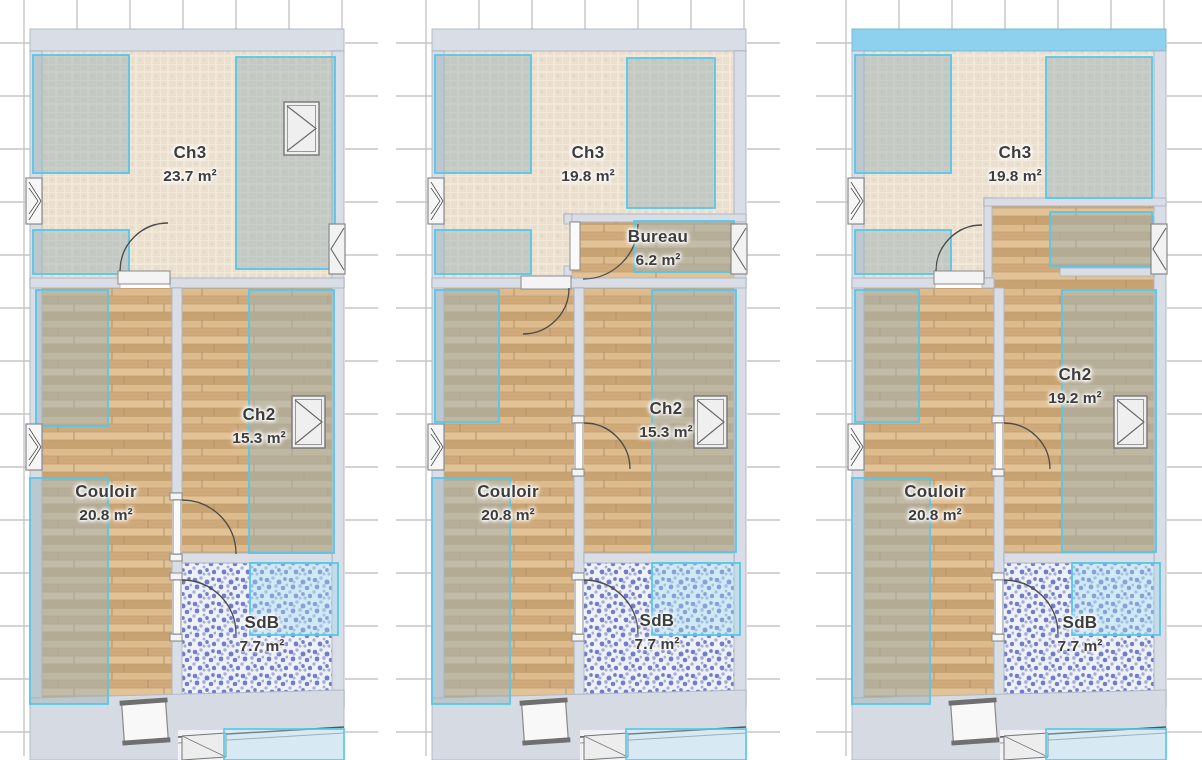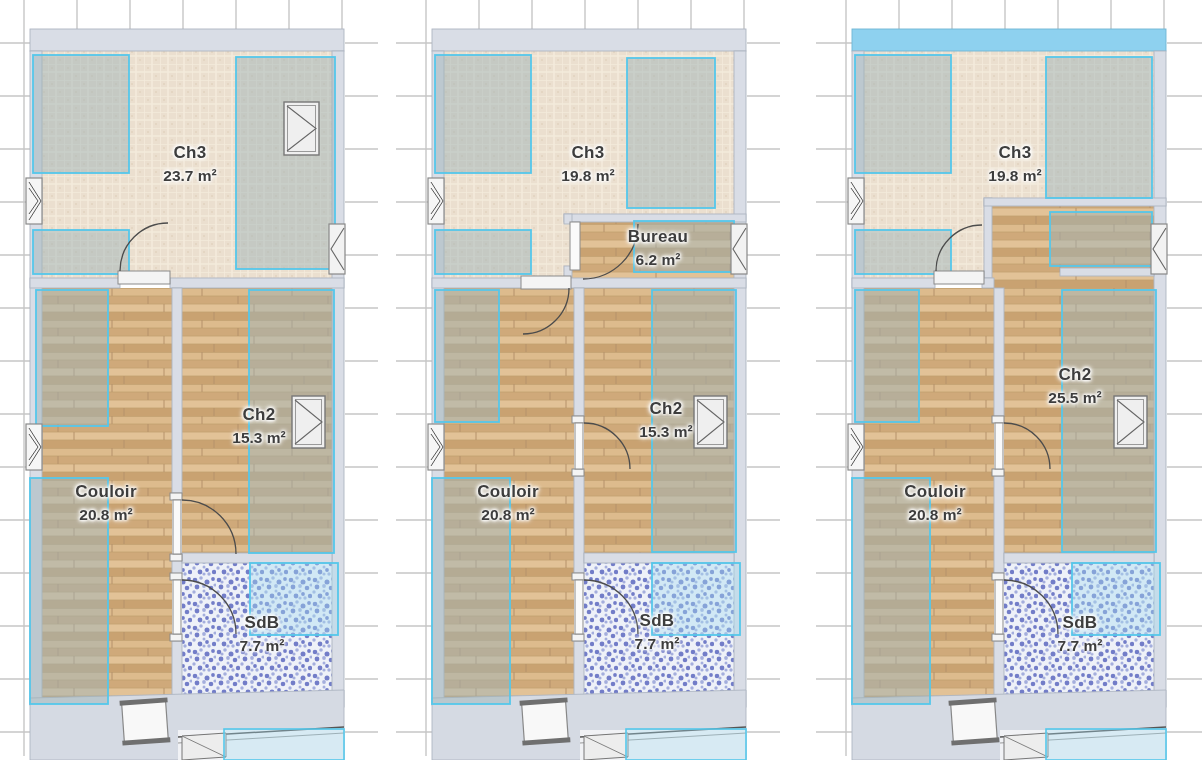--- a/index.html
+++ b/index.html
@@ -492,21 +492,21 @@
     <div class="rname">SdB</div>
     <div class="rarea">7.7 m²</div>
   </div>
 
   <div class="label" style="left:1015px;top:144px">
     <div class="rname">Ch3</div>
     <div class="rarea">19.8 m²</div>
   </div>
   <div class="label" style="left:1075px;top:366px">
     <div class="rname">Ch2</div>
-    <div class="rarea">25.5 m²</div>
+    <div class="rarea">19.2 m²</div>
   </div>
   <div class="label" style="left:935px;top:483px">
     <div class="rname">Couloir</div>
     <div class="rarea">20.8 m²</div>
   </div>
   <div class="label" style="left:1080px;top:614px">
     <div class="rname">SdB</div>
     <div class="rarea">7.7 m²</div>
   </div>
 </div>

